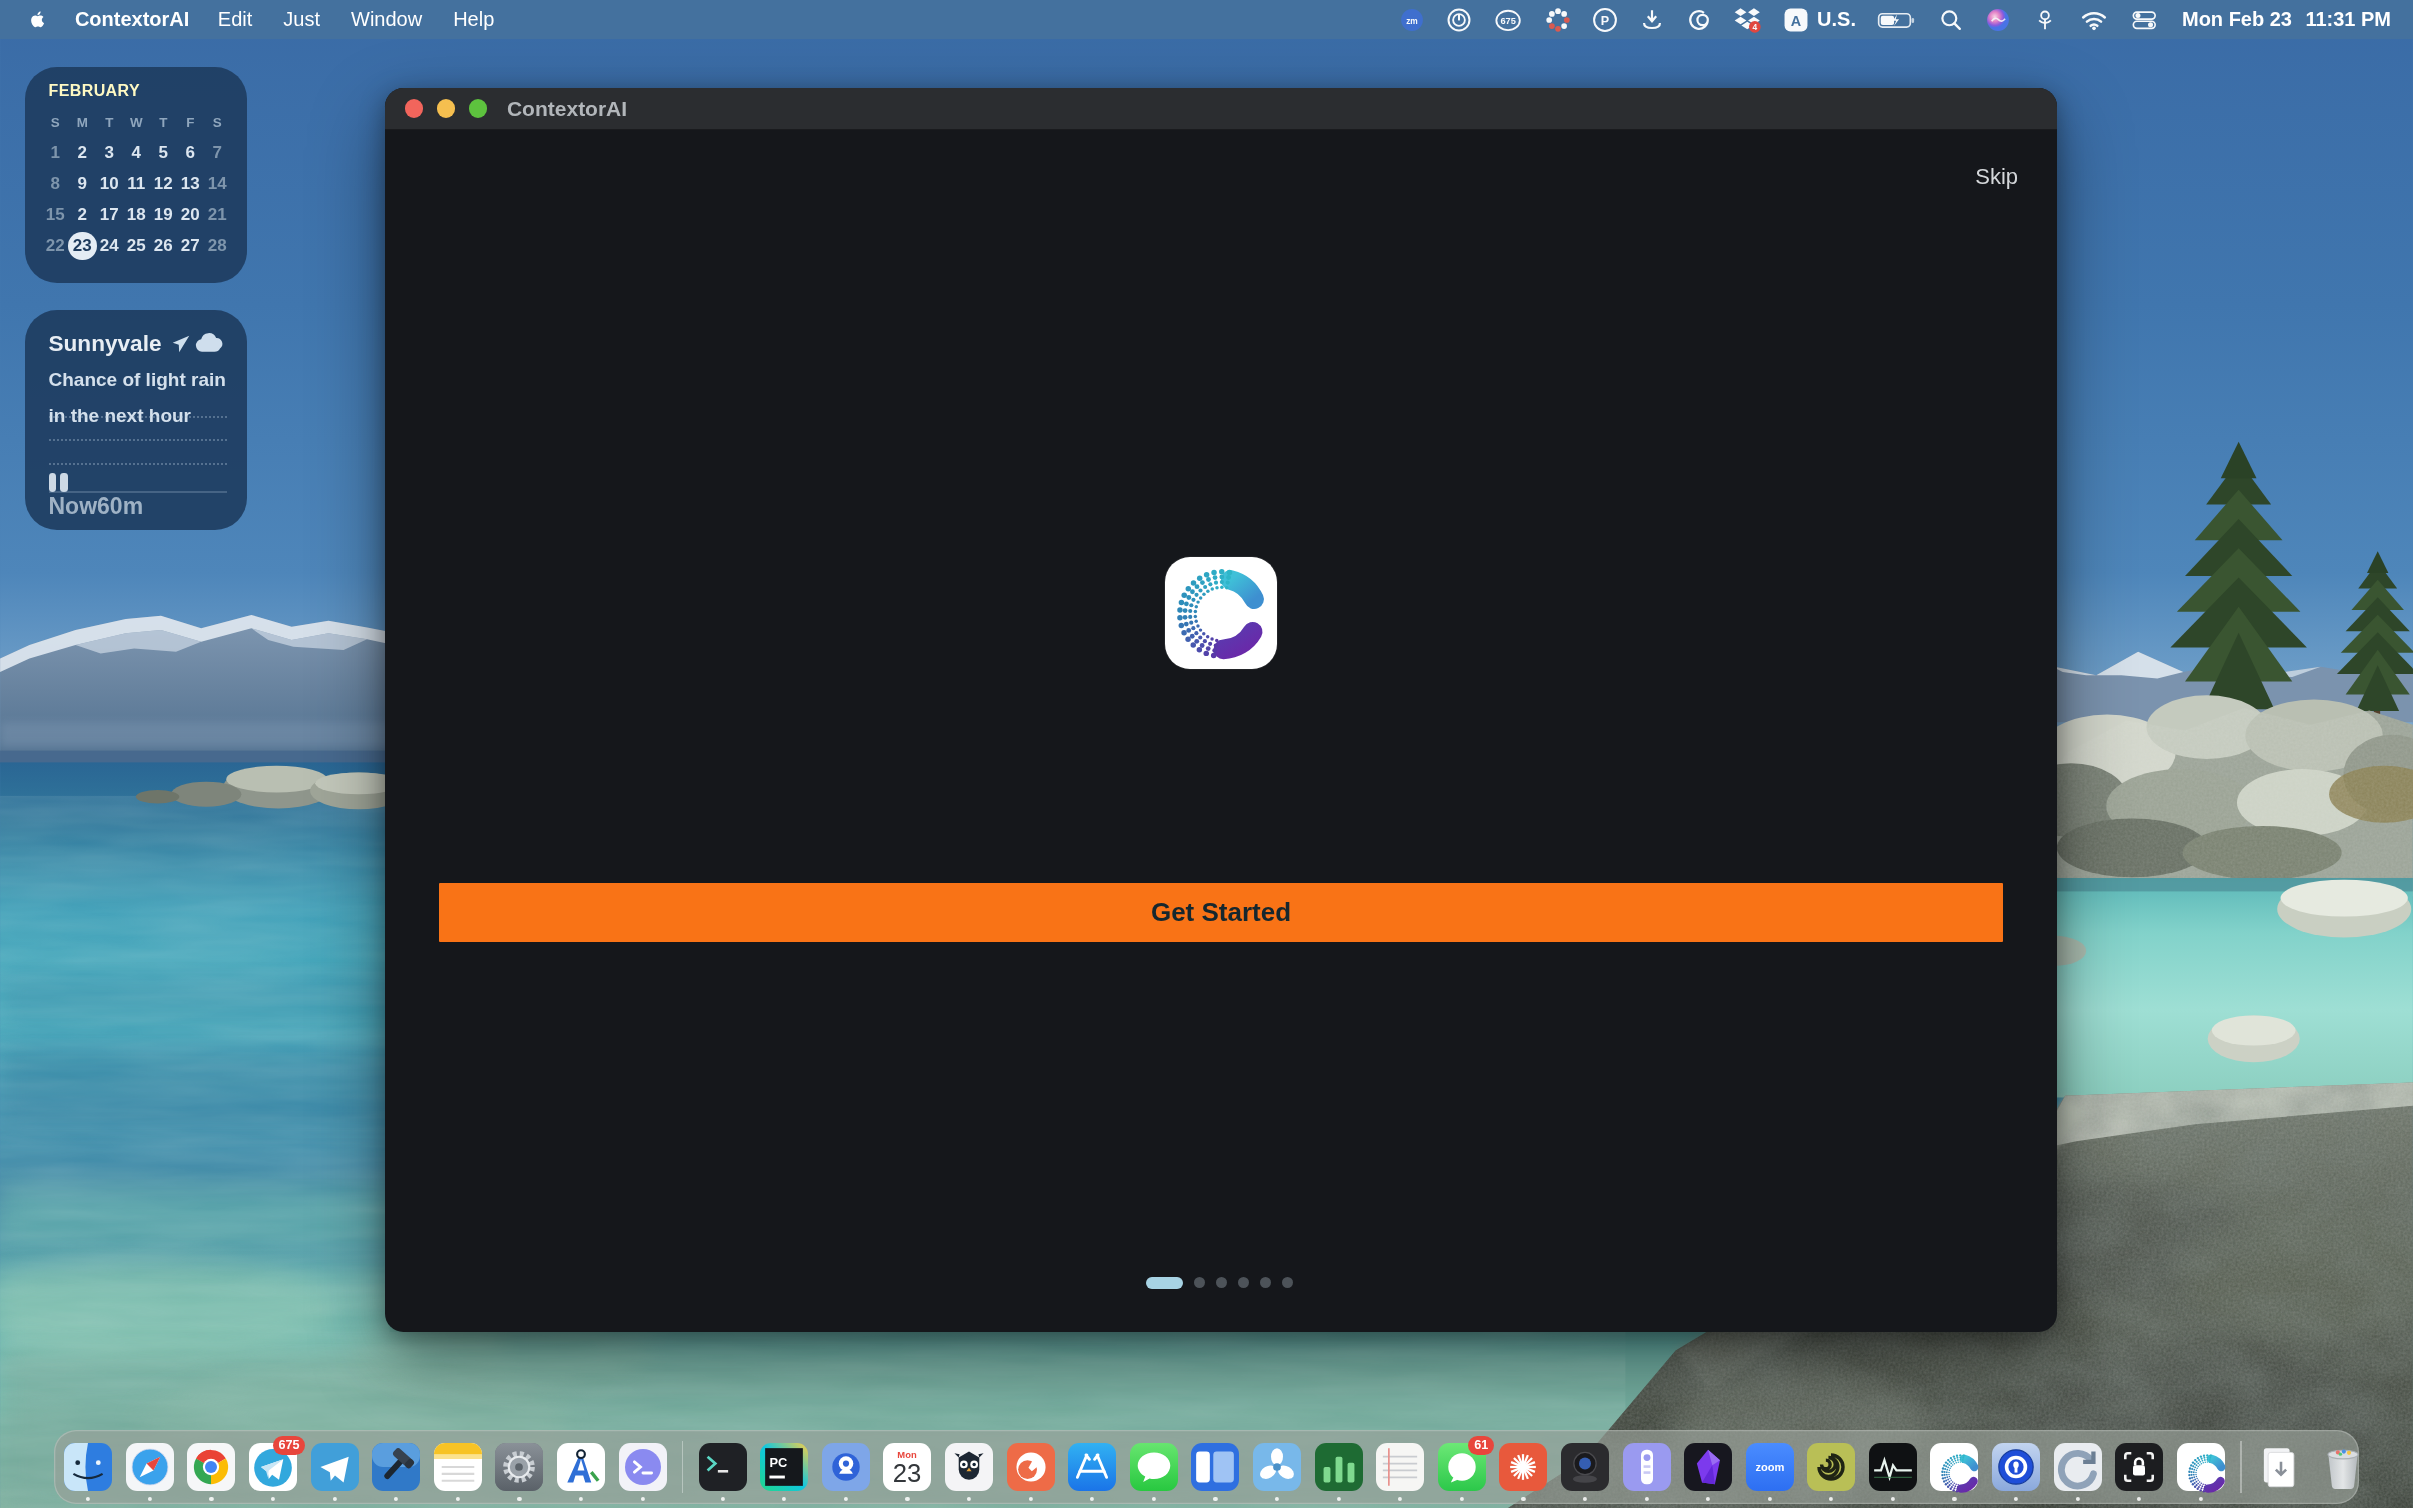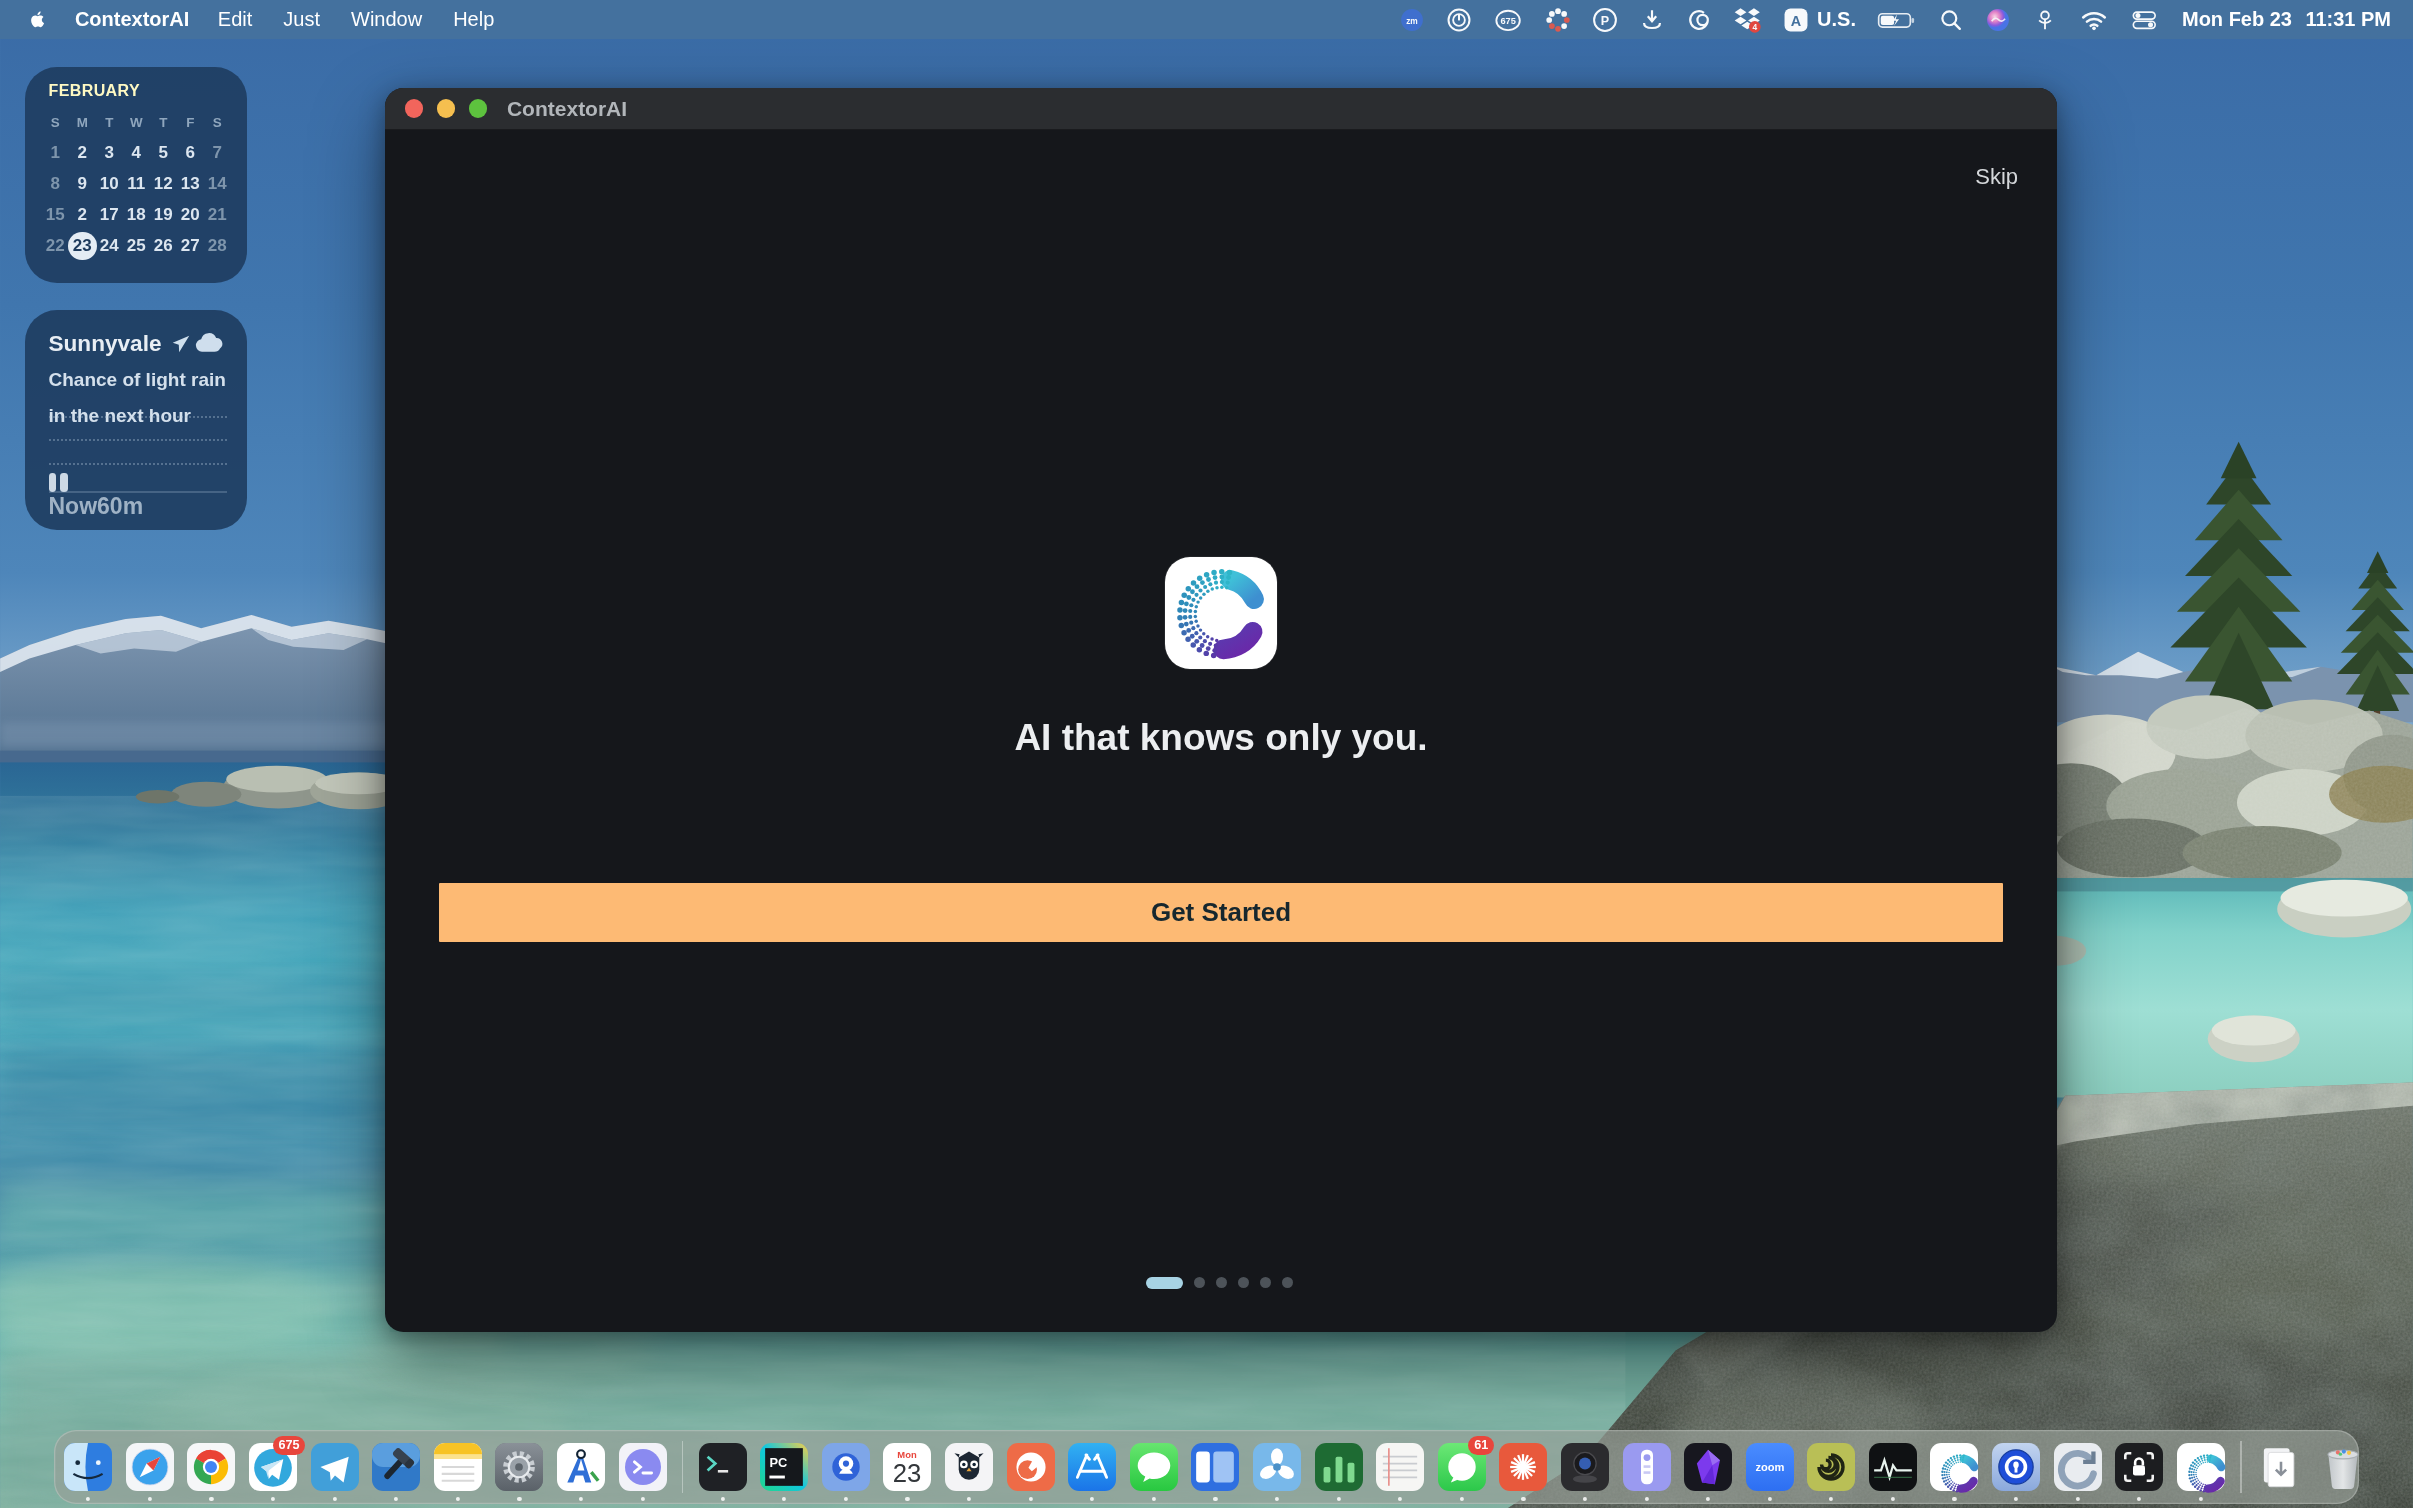--- a/index.html
+++ b/index.html
@@ -44,21 +44,21 @@
 .tl.red{background:#f2655c;margin-left:20px}
 .tl.yel{background:#f5bf4f}
 .tl.grn{background:#5dc23e}
 .wintitle{color:#b2b6ba;font-size:21px;font-weight:bold;margin-left:20px}
 .winbody{position:relative;height:1201px}
 .skip{position:absolute;right:39px;top:34px;color:#d4d7da;font-size:22px}
 .appicon{position:absolute;left:50%;top:427px;transform:translateX(-50%);width:112px;height:112px;background:#fff;border-radius:25px;box-shadow:0 0 0 0.8px rgba(255,255,255,0.08)}
 .appicon-svg{width:112px;height:112px;display:block}
 .h1{position:absolute;left:0;right:0;top:587px;text-align:center;color:#eceef0;font-size:37px;font-weight:bold}
 .sub{position:absolute;left:0;right:0;top:655px;text-align:center;color:#9aa1a8;font-size:25px}
-.cta{position:absolute;left:54px;right:54px;top:753px;height:59px;background:#fdba74;border-radius:1px;
+.cta{position:absolute;left:54px;right:54px;top:753px;height:59px;background:#f97316;border-radius:1px;
  display:flex;align-items:center;justify-content:center;color:#16272e;font-size:26px;font-weight:bold}
 .pager{position:absolute;left:7.5px;right:0;top:1147px;display:flex;justify-content:center;align-items:center}
 .pill{width:37px;height:11.7px;border-radius:5.9px;background:#a7d3e4;margin-right:11px}
 .pd{width:11px;height:11px;border-radius:50%;background:#4d5359;margin-right:11px}
 
 #dock{position:absolute;left:54px;top:1430px;width:2305px;height:74px;border-radius:22px;
  background:rgba(152,160,152,0.66);box-shadow:inset 0 0 0 1.3px rgba(255,255,255,0.22);display:flex;align-items:center;padding:0 3.4px;z-index:8}
 .dicon{position:relative;width:48px;height:48px;margin:0 6.8px;flex:0 0 auto}
 .dicon svg{display:block;width:48px;height:48px}
 .dicon .rdot{position:absolute;left:50%;bottom:-10px;width:4.2px;height:4.2px;border-radius:50%;background:rgba(255,255,255,0.85);transform:translateX(-50%)}
@@ -516,21 +516,20 @@
       <span class="tl grn"></span>
    <span class="wintitle">ContextorAI</span>
  </div>
  <div class="winbody">
    <div class="skip">Skip</div>
    <div class="appicon">
         <svg class="appicon-svg" viewBox="0 0 134 134" width="112" height="112">
           <use href="#clogo"></use>
         </svg>
       </div>
-   <div class="h1">AI that knows only you.</div>
    <div class="cta">Get Started</div>
    <div class="pager">
         <span class="pill"></span>
         <span class="pd"></span>
         <span class="pd"></span>
         <span class="pd"></span>
         <span class="pd"></span>
         <span class="pd"></span>
       </div>
  </div>

